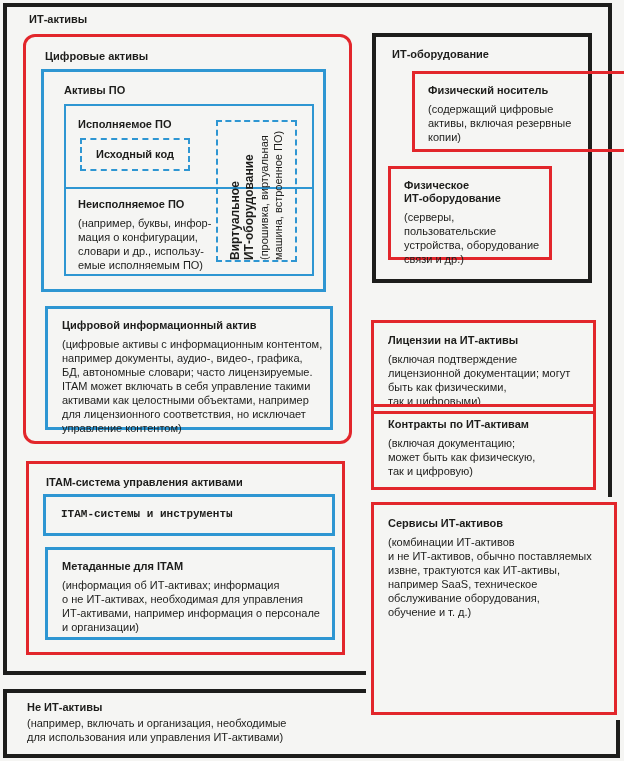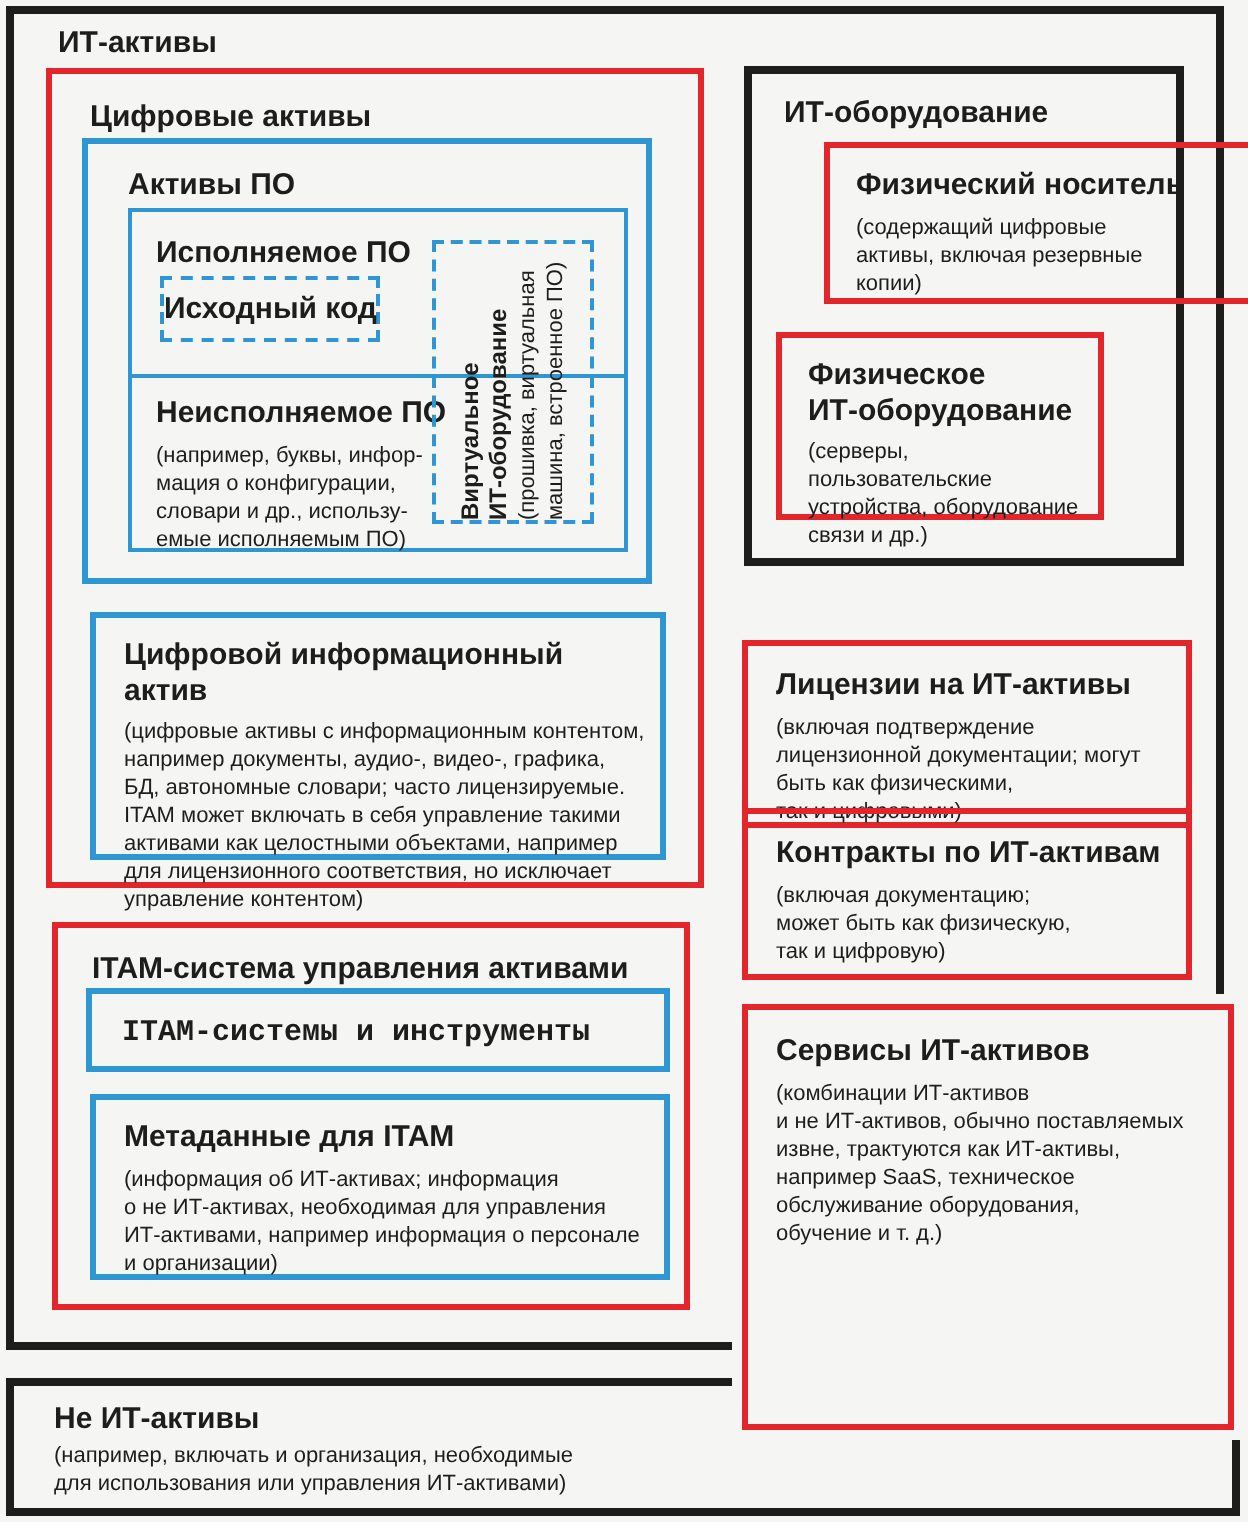--- a/index.html
+++ b/index.html
@@ -6,25 +6,25 @@
   #page{
     position:relative;width:624px;height:761px;background:#f5f5f3;overflow:hidden;
     font-family:"Liberation Sans",sans-serif;color:#1d1d1b;
   }
   .box{position:absolute;box-sizing:border-box;}
   .bd-black{border:4px solid #1d1d1b;}
   .bd-red{border:3px solid #e2262b;}
   .bd-blue{border:3px solid #2e96d2;}
   .bd-blue2{border:2px solid #2e96d2;}
   .bd-dash{border:2px dashed #2e96d2;background:transparent;}
-  .title{font-weight:bold;font-size:15px;line-height:1.18;white-space:pre-line;}
+  .title{font-weight:bold;font-size:11px;line-height:1.18;white-space:pre-line;}
   .desc{font-size:11px;line-height:1.27;white-space:pre-line;margin-top:6px;}
 
   #b-outer   {left:3px;  top:3px;  width:609px;height:672px;padding:6px 0 0 22px;}
-  #b-digital {left:23px; top:34px; width:329px;height:410px;padding:13px 0 0 19px;}
+  #b-digital {left:23px; top:34px; width:329px;height:410px;padding:13px 0 0 19px;border-radius:12px;}
   #b-software{left:41px; top:69px; width:285px;height:223px;padding:12px 0 0 20px;}
   #b-execblk {left:64px; top:104px;width:250px;height:172px;padding:12px 4px 0 12px;}
   #divider   {position:absolute;left:0;right:0;top:81px;height:2px;background:#2e96d2;}
   #nonexec   {position:absolute;left:12px;top:92px;width:160px;}
   #b-source  {left:80px; top:138px;width:110px;height:33px;text-align:center;}
   #b-source .title{line-height:29px;white-space:nowrap;}
   #b-virtual {left:216px;top:120px;width:81px;height:142px;}
   #virt-rot  {position:absolute;left:50%;top:50%;width:138px;
               transform:translate(-50%,-50%) rotate(-90deg);}
   #virt-rot .title{font-size:12px;}

